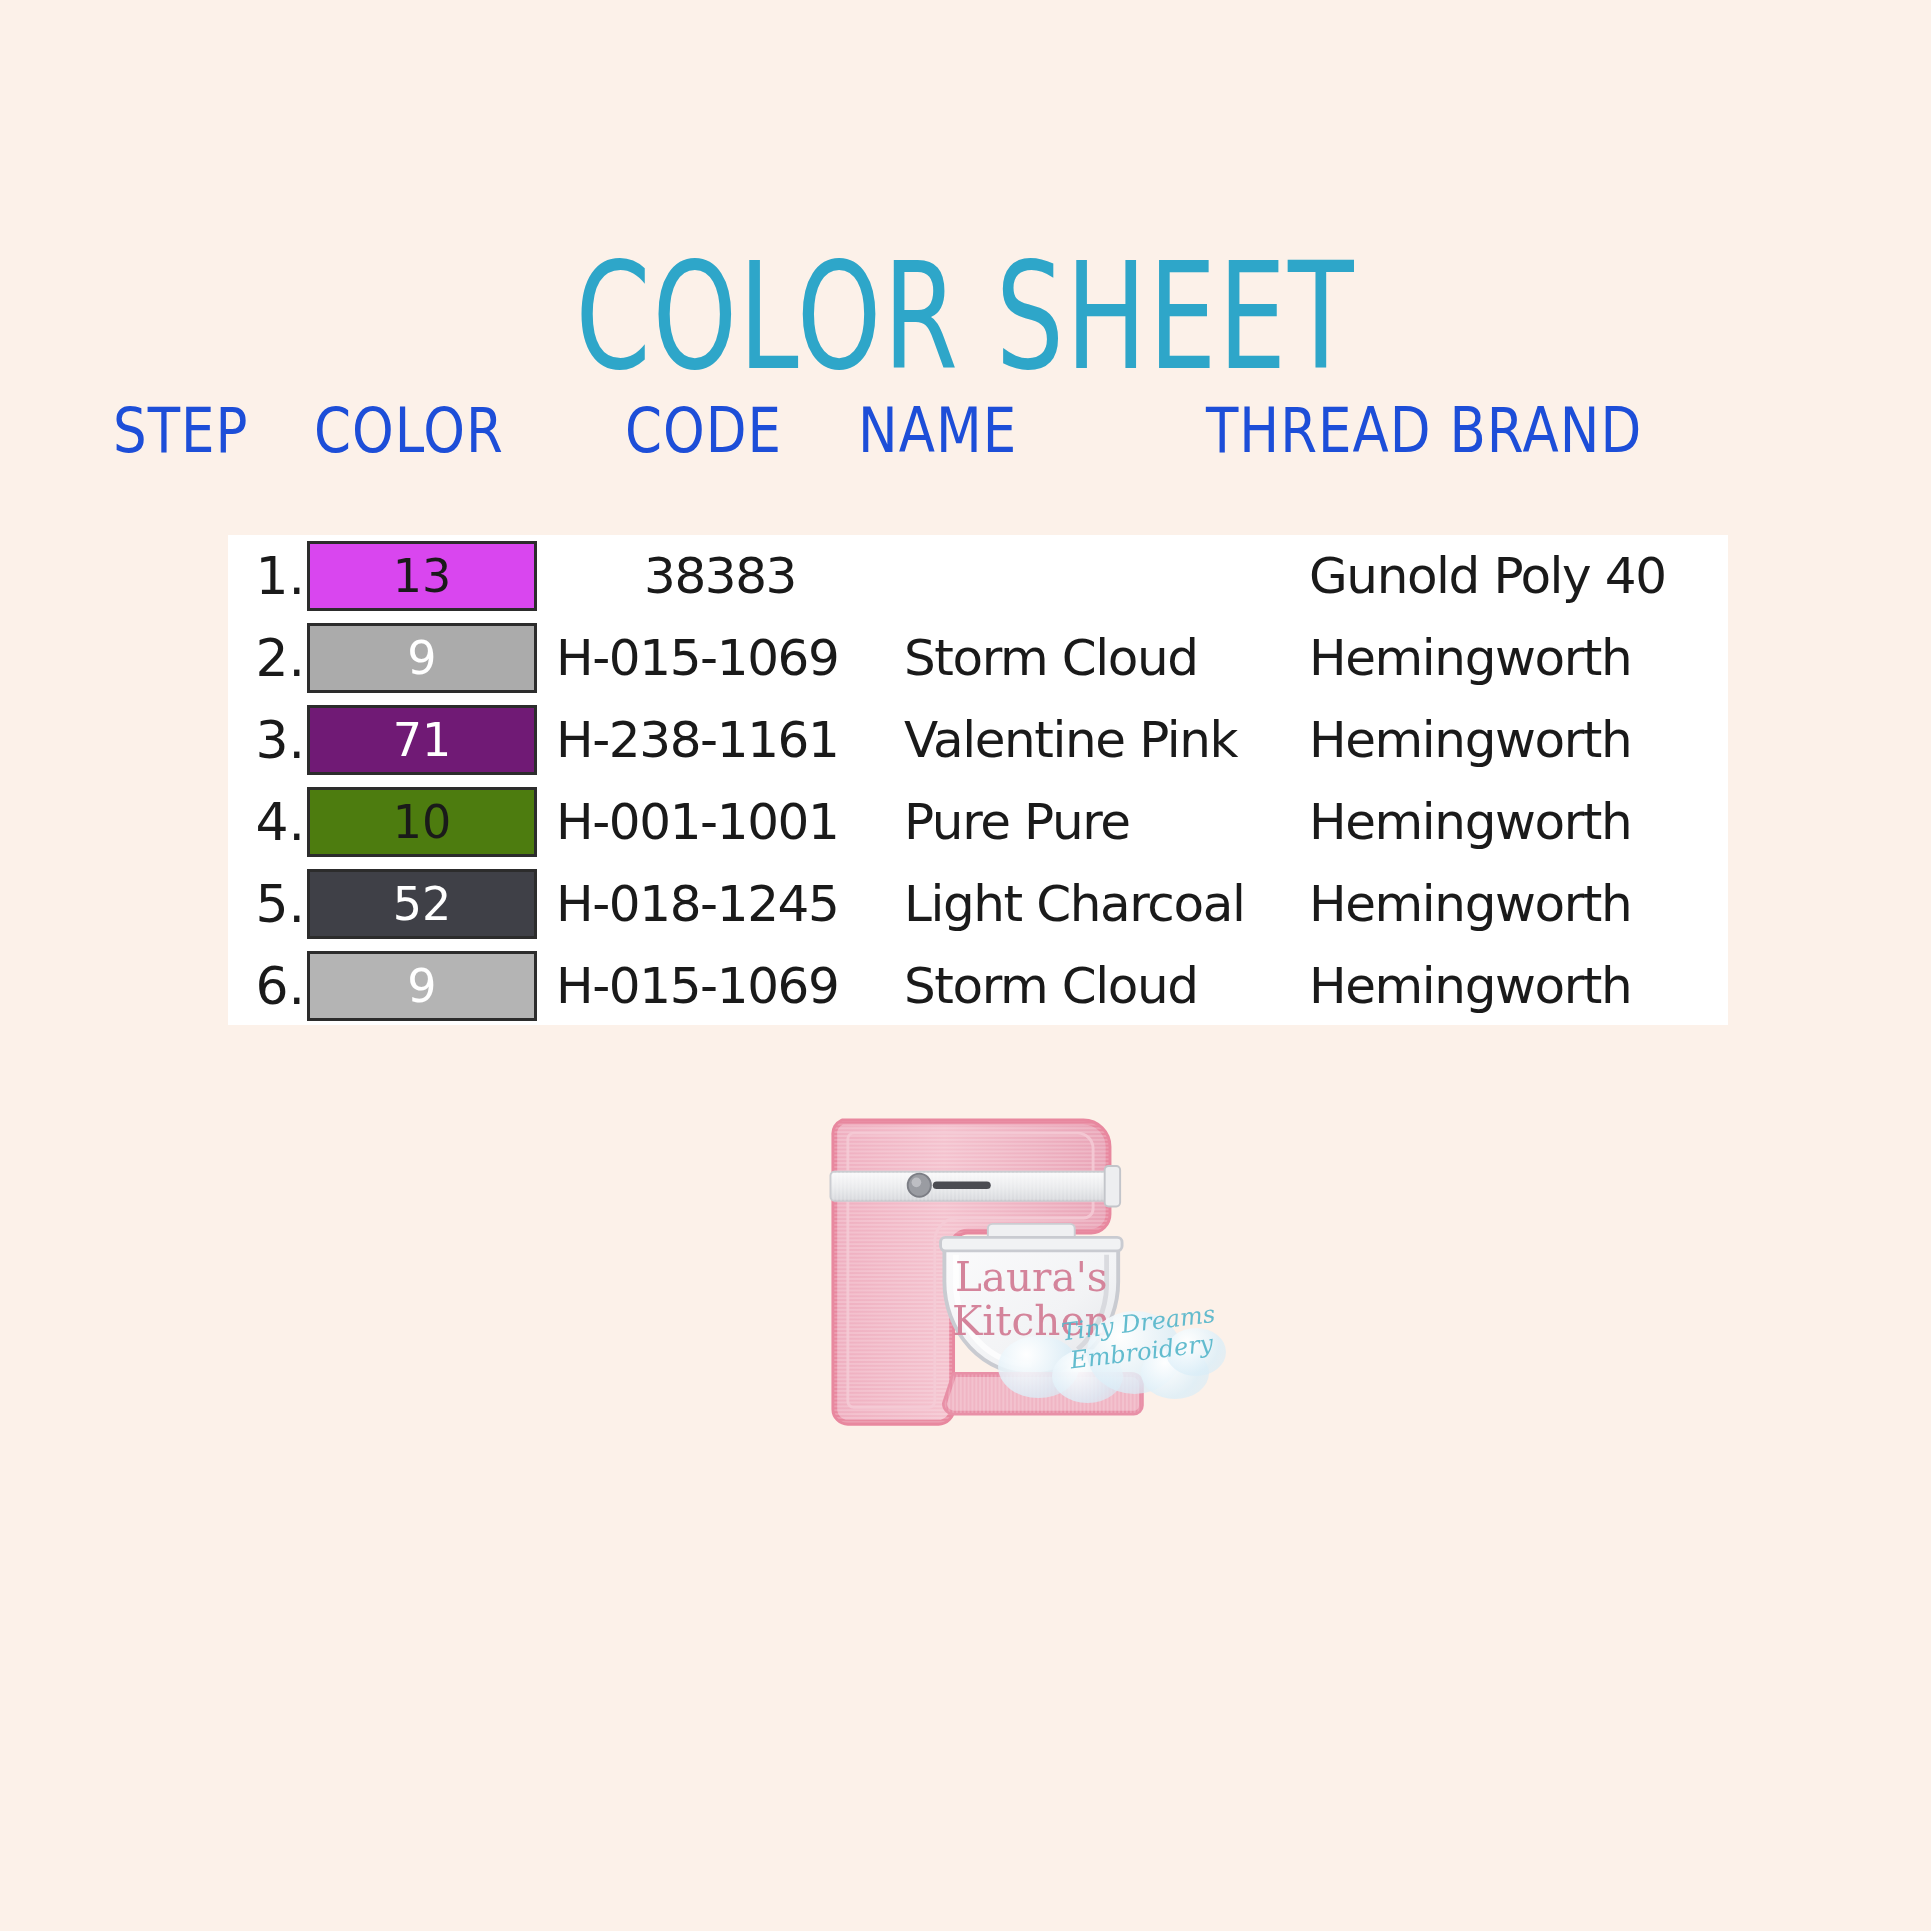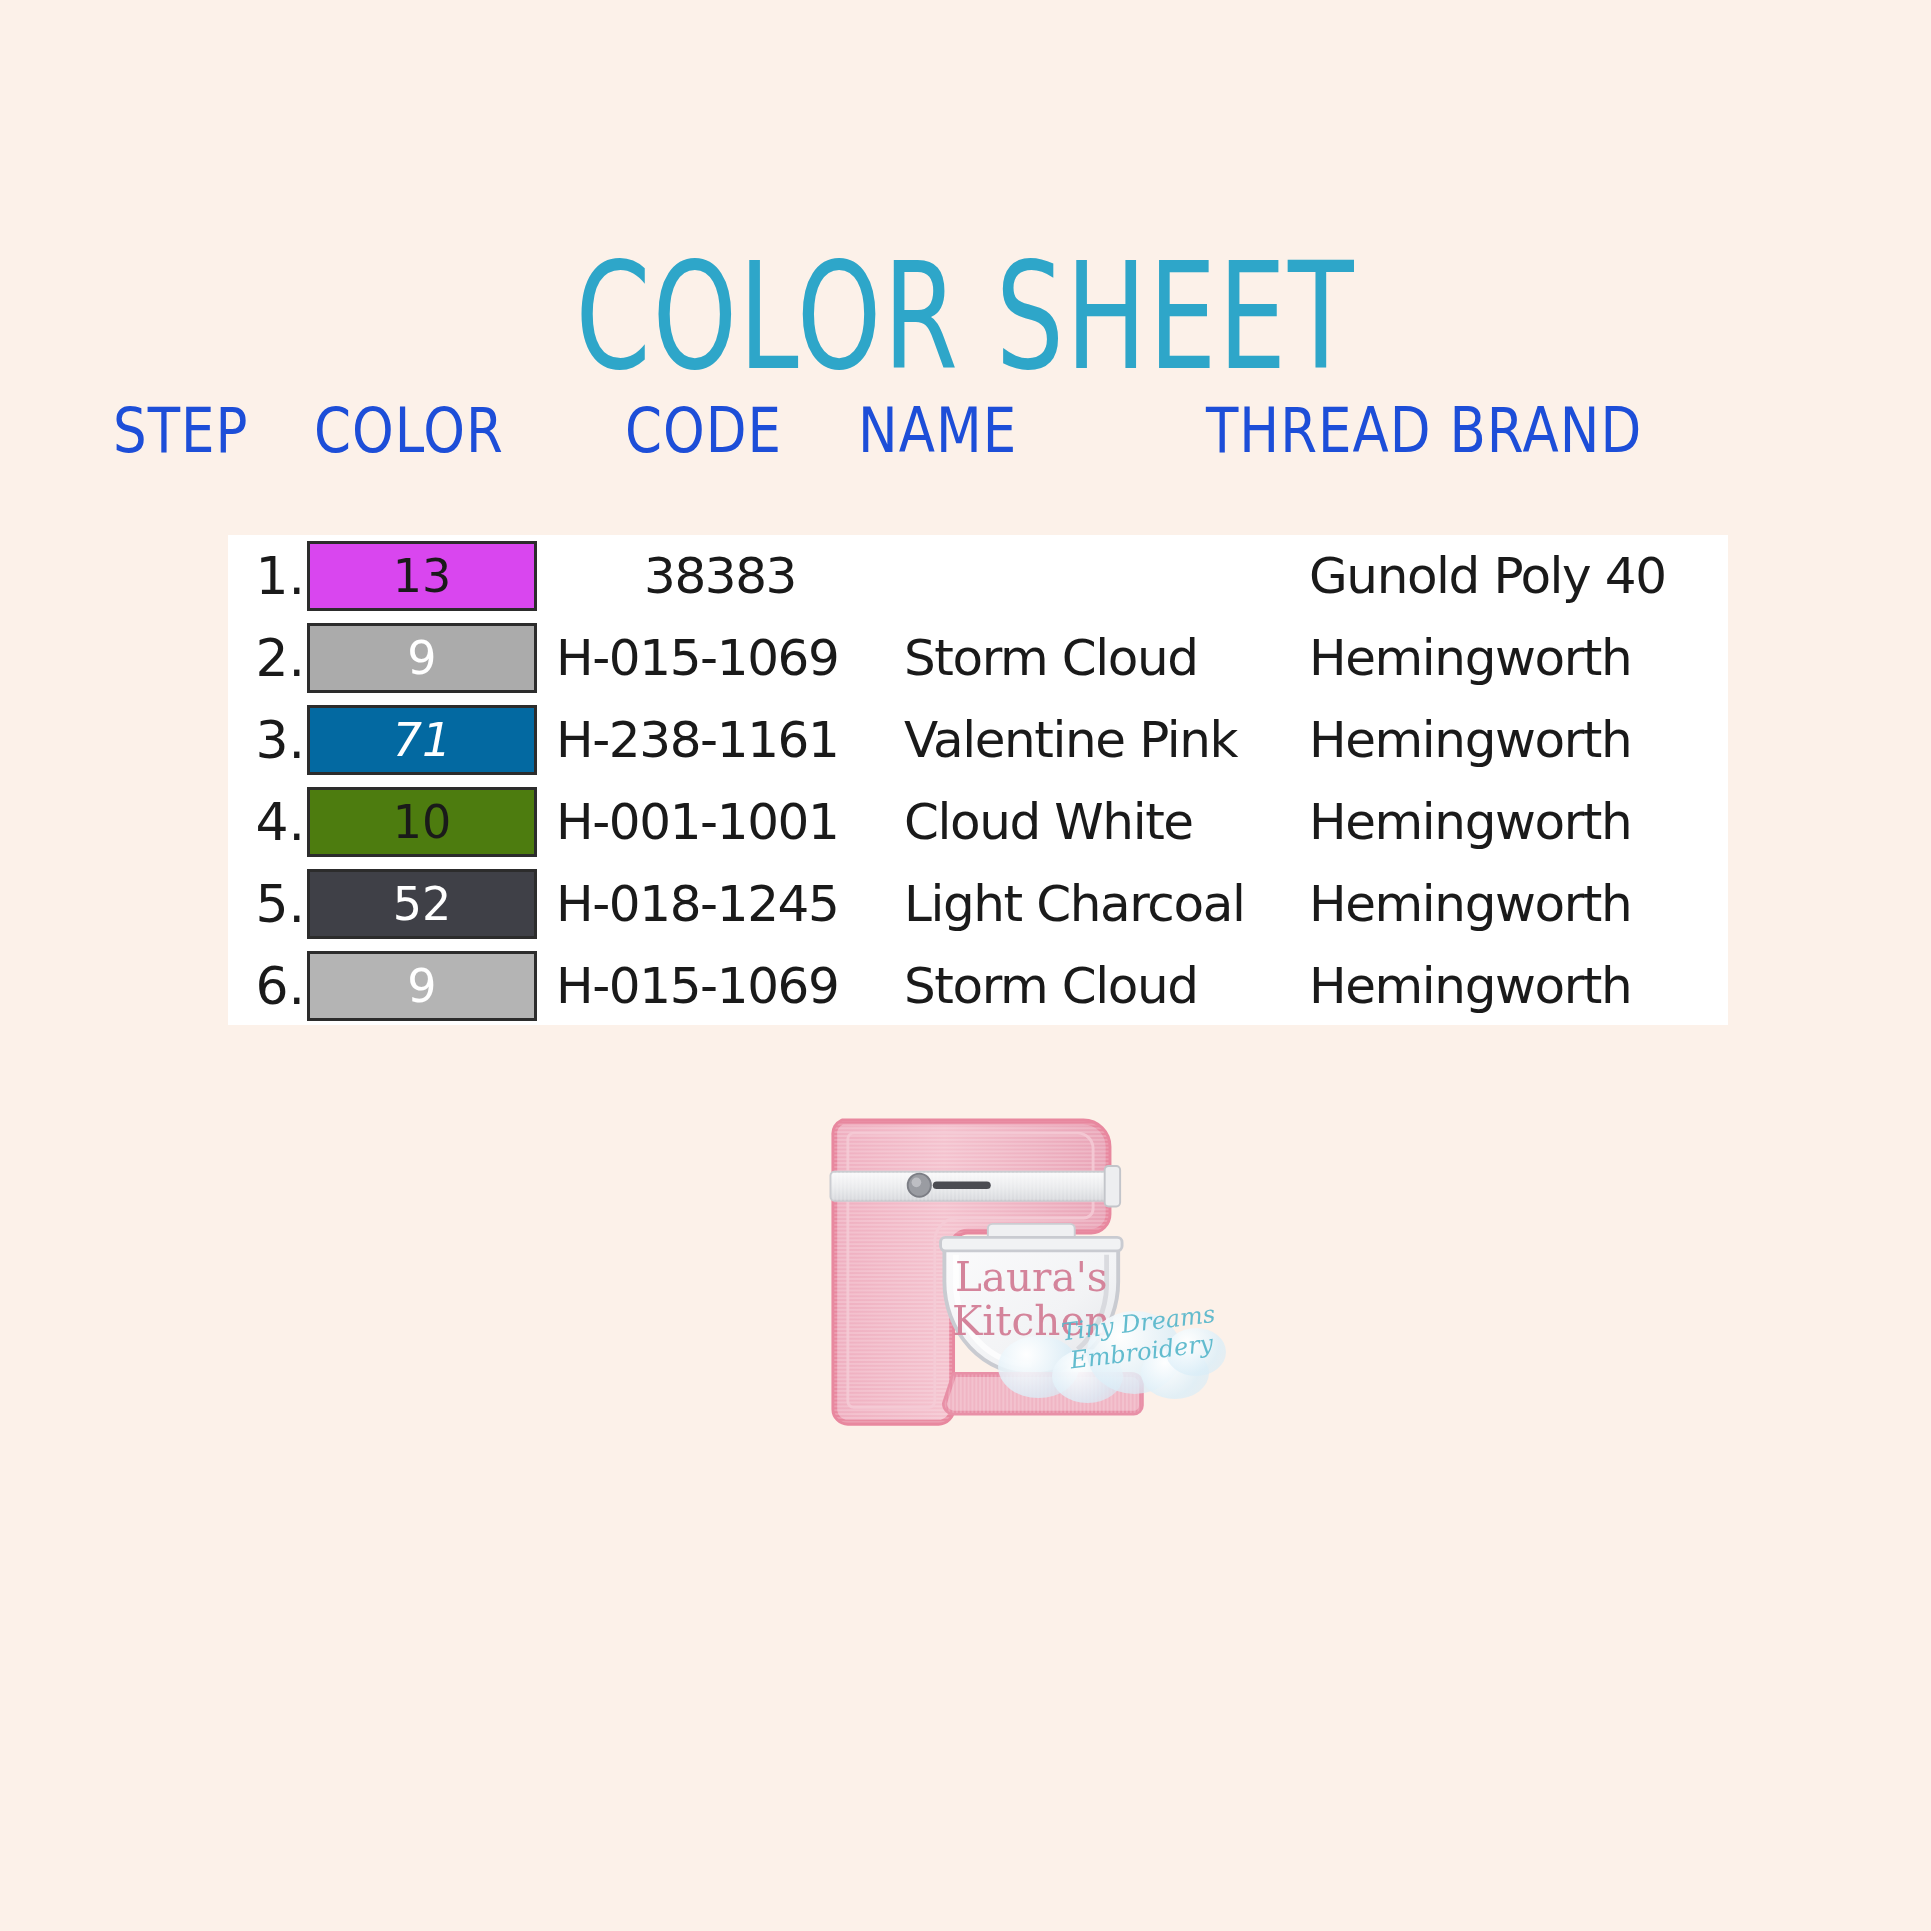--- a/index.html
+++ b/index.html
@@ -207,34 +207,34 @@
         <div class="cell c-step">2.</div>
         <div class="c-swatch" style="background: rgb(171, 171, 171); color: rgb(255, 255, 255);">
           <span>9</span>
         </div>
         <div class="cell c-code">H-015-1069</div>
         <div class="cell c-name">Storm Cloud</div>
         <div class="cell c-brand">Hemingworth</div>
       </div>
       <div class="trow">
         <div class="cell c-step">3.</div>
-        <div class="c-swatch" style="background: #0369a1; color: rgb(255, 255, 255); font-style: italic;">
+        <div class="c-swatch" style="background: #701a75; color: rgb(255, 255, 255);">
           <span>71</span>
         </div>
         <div class="cell c-code">H-238-1161</div>
         <div class="cell c-name">Valentine Pink</div>
         <div class="cell c-brand">Hemingworth</div>
       </div>
       <div class="trow">
         <div class="cell c-step">4.</div>
         <div class="c-swatch" style="background: #4d7c0f; color: rgb(26, 26, 26);">
           <span>10</span>
         </div>
         <div class="cell c-code">H-001-1001</div>
-        <div class="cell c-name">Cloud White</div>
+        <div class="cell c-name">Pure Pure</div>
         <div class="cell c-brand">Hemingworth</div>
       </div>
       <div class="trow">
         <div class="cell c-step">5.</div>
         <div class="c-swatch" style="background: rgb(63, 64, 71); color: rgb(255, 255, 255);">
           <span>52</span>
         </div>
         <div class="cell c-code">H-018-1245</div>
         <div class="cell c-name">Light Charcoal</div>
         <div class="cell c-brand">Hemingworth</div>

